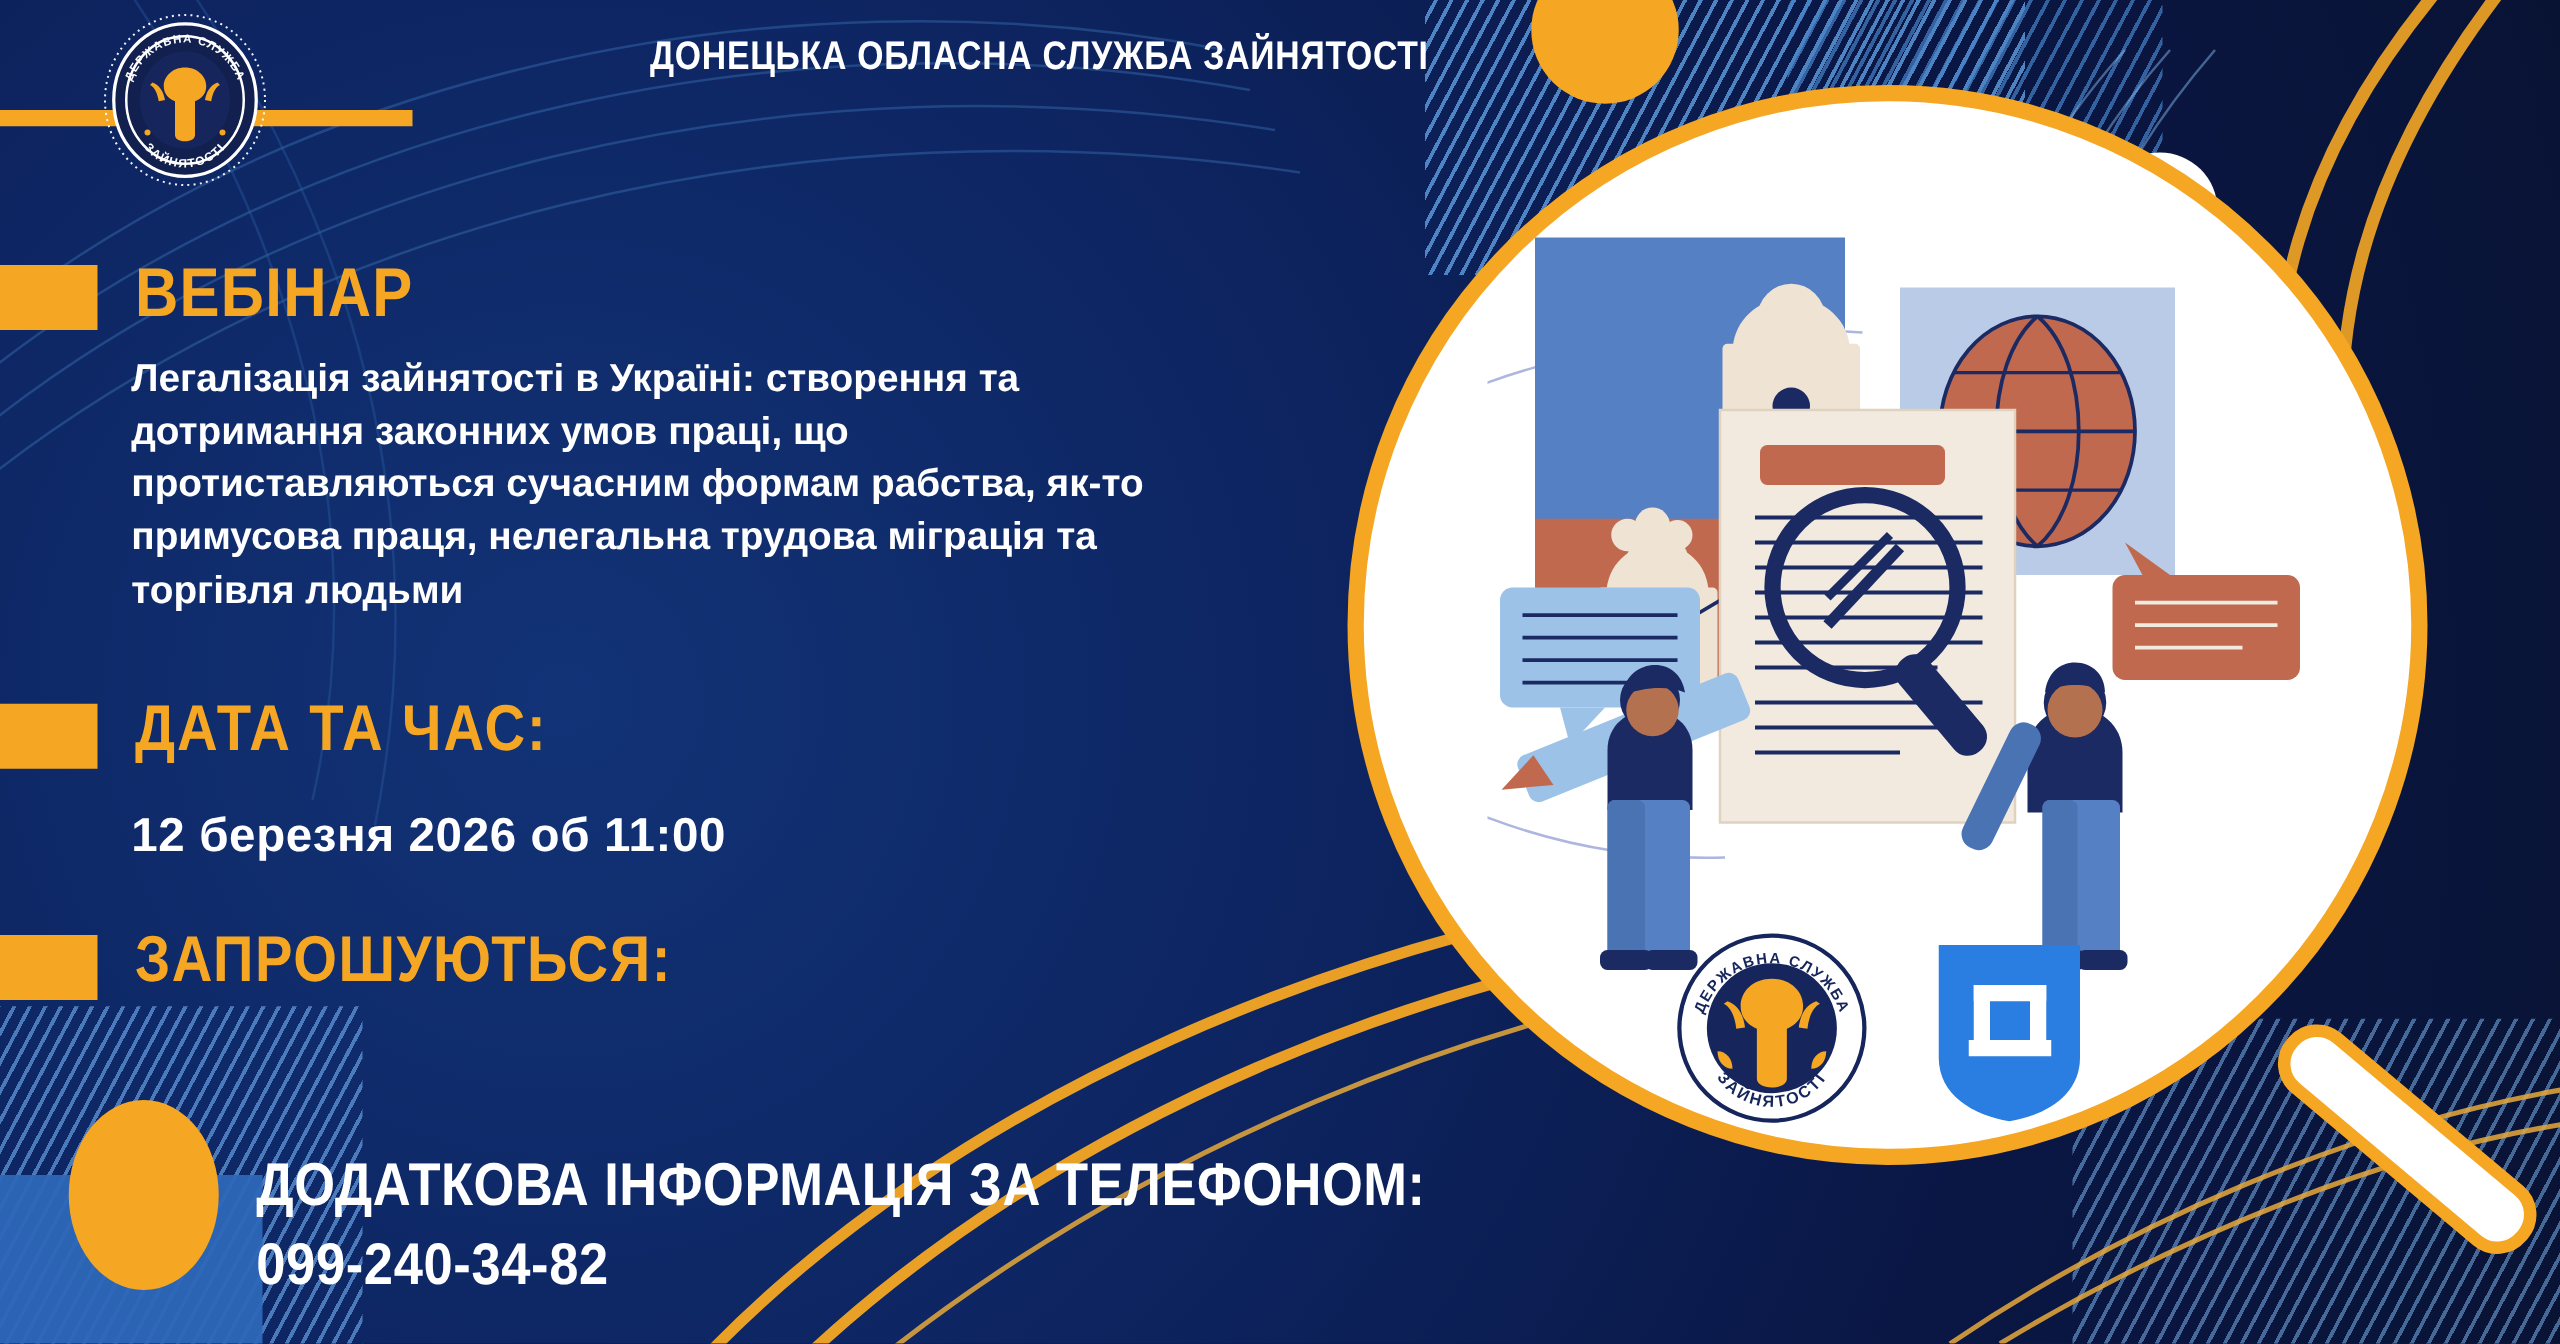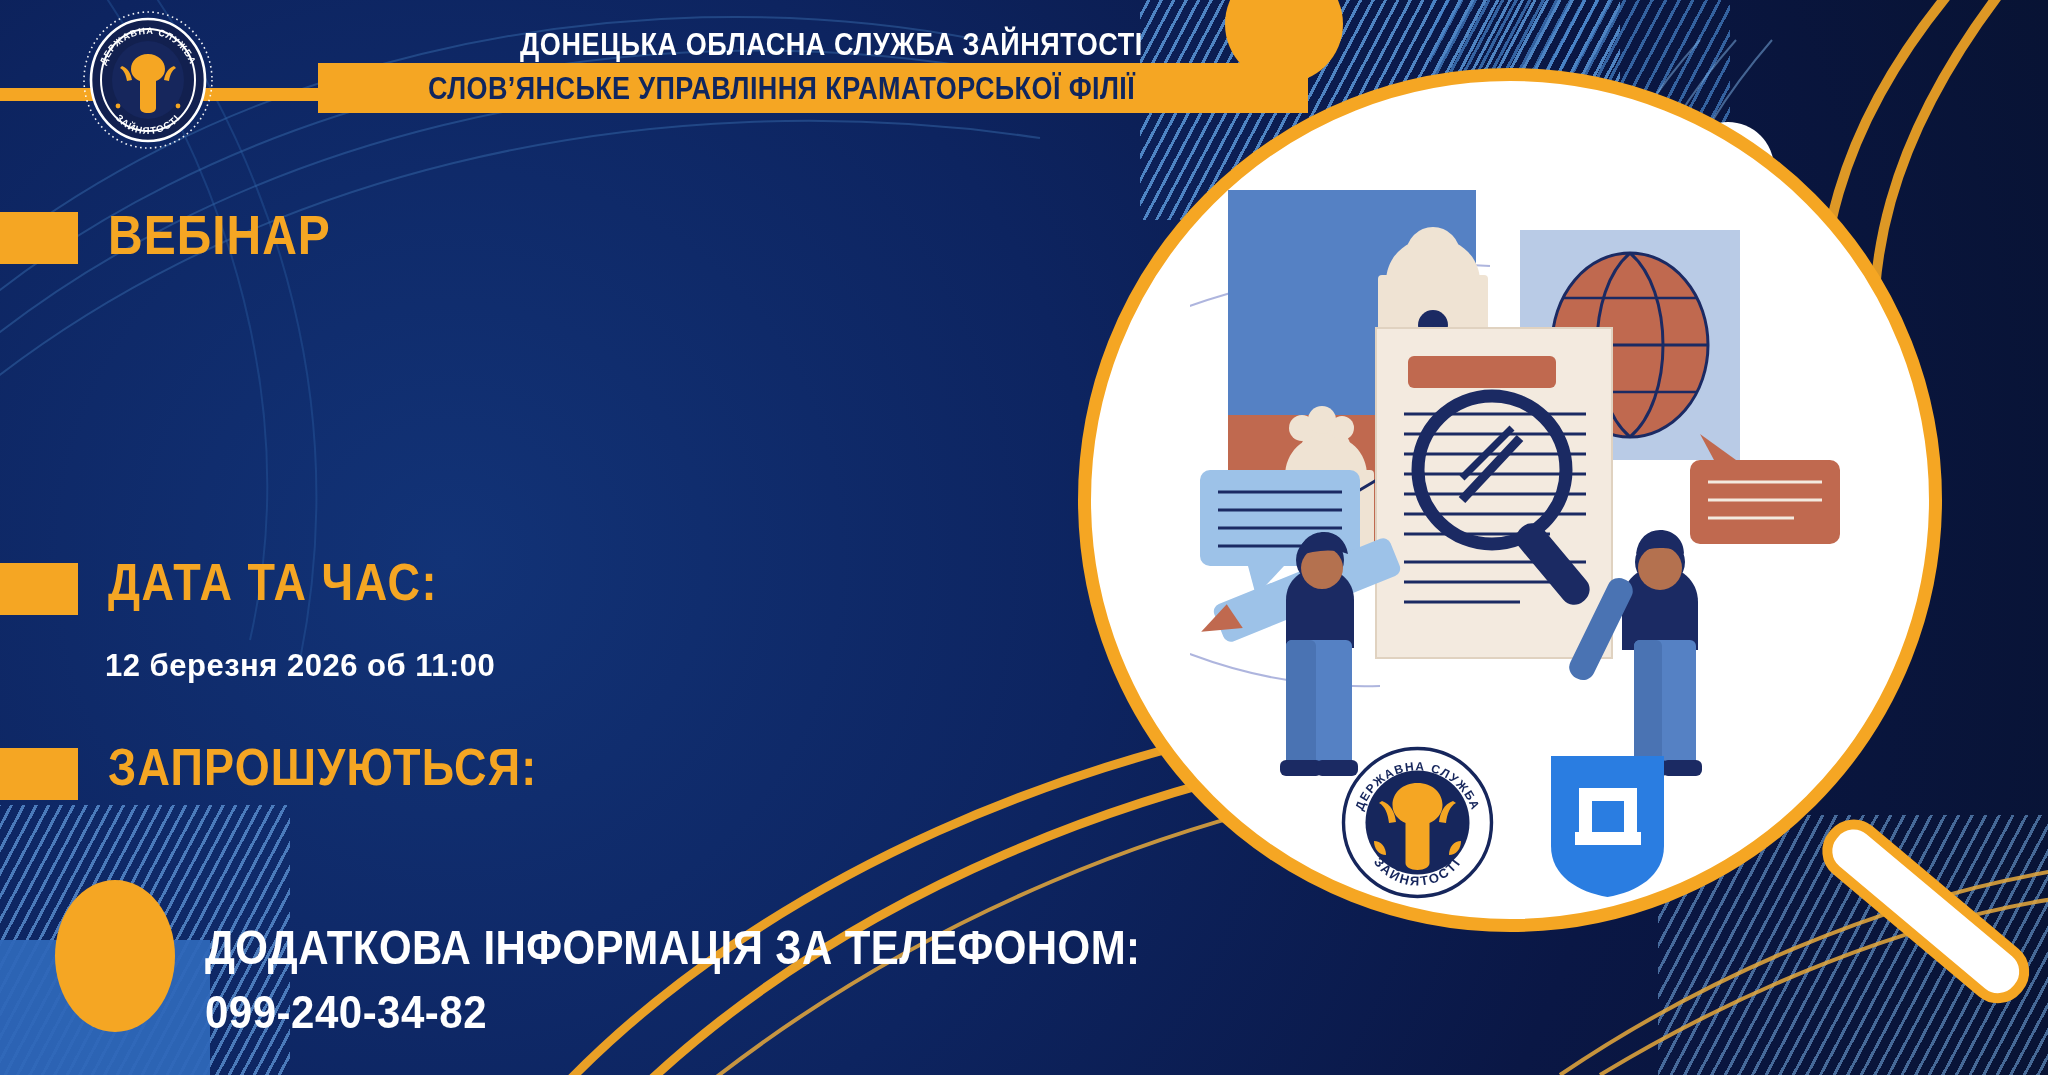--- a/index.html
+++ b/index.html
@@ -122,21 +122,21 @@
   .value-text {
     position: absolute; left: 105px;
     color: #ffffff; font-weight: bold; white-space: nowrap;
   }
 
   #tag-webinar   { top: 212px; }
   #txt-webinar   { top: 203px; font-size: 48px; letter-spacing: 1px; }
   #txt-desc      { top: 282px; }
   #tag-datetime  { top: 563px; }
   #txt-datetime  { top: 553px; font-size: 45px; letter-spacing: 1.5px; }
-  #txt-datevalue { top: 648px; font-size: 31px; letter-spacing: .5px; }
+  #txt-datevalue { top: 648px; font-size: 38px; letter-spacing: .5px; }
   #tag-invited   { top: 748px; }
   #txt-invited   { top: 738px; font-size: 45px; letter-spacing: 1.2px; }
   #txt-audience  { top: 818px; font-size: 45px; letter-spacing: .8px; color:#ffffff; }
 
   #txt-phone-label {
     position: absolute; left: 205px; top: 920px;
     color: #ffffff; font-size: 42px; font-weight: bold;
     white-space: nowrap; letter-spacing: .4px;
     transform: scaleY(1.15); transform-origin: left top;
   }
@@ -253,23 +253,20 @@
         <g fill="#F5A623">
           <circle cx="40" cy="96" r="2.4"></circle>
             <circle cx="100" cy="96" r="2.4"></circle>
         </g>
       </g>
     </svg>
   </div>
 
   <div class="org-line">ДОНЕЦЬКА ОБЛАСНА СЛУЖБА ЗАЙНЯТОСТІ</div>
 
-  <div class="branch-banner">
-    <span>СЛОВ’ЯНСЬКЕ УПРАВЛІННЯ КРАМАТОРСЬКОЇ ФІЛІЇ</span>
-  </div>
 
   <div class="mag-circle"></div>
   <div class="mag-handle"></div>
   <div class="mag-ring"></div>
 
   <svg class="illus" viewBox="0 0 680 660">
 
     <g fill="none" stroke="#9aa3d6" stroke-width="2" opacity="0.8">
       <path d="M -120 200 C -20 120, 160 86, 300 96"></path>
       <path d="M -150 390 C -70 470, 60 520, 190 516"></path>
@@ -416,20 +413,21 @@
         <rect x="34" y="38" width="13" height="56"></rect>
         <rect x="79" y="38" width="13" height="56"></rect>
         <rect x="30" y="82" width="66" height="13"></rect>
       </g>
     </svg>
   </div>
 
   <div class="tag" id="tag-webinar"></div>
   <div class="headline" id="txt-webinar">ВЕБІНАР</div>
 
+  <div class="body-text" id="txt-desc">Легалізація зайнятості в Україні: створення та дотримання законних умов праці, що протиставляються сучасним формам рабства, як-то примусова праця, нелегальна трудова міграція та торгівля людьми</div>
 
   <div class="tag" id="tag-datetime"></div>
   <div class="headline" id="txt-datetime">ДАТА ТА ЧАС:</div>
   <div class="value-text" id="txt-datevalue">12 березня 2026  об  11:00</div>
 
   <div class="tag" id="tag-invited"></div>
   <div class="headline" id="txt-invited">ЗАПРОШУЮТЬСЯ:</div>
 
   <div id="txt-phone-label">ДОДАТКОВА ІНФОРМАЦІЯ ЗА ТЕЛЕФОНОМ:</div>
   <div id="txt-phone-number">099-240-34-82</div>

